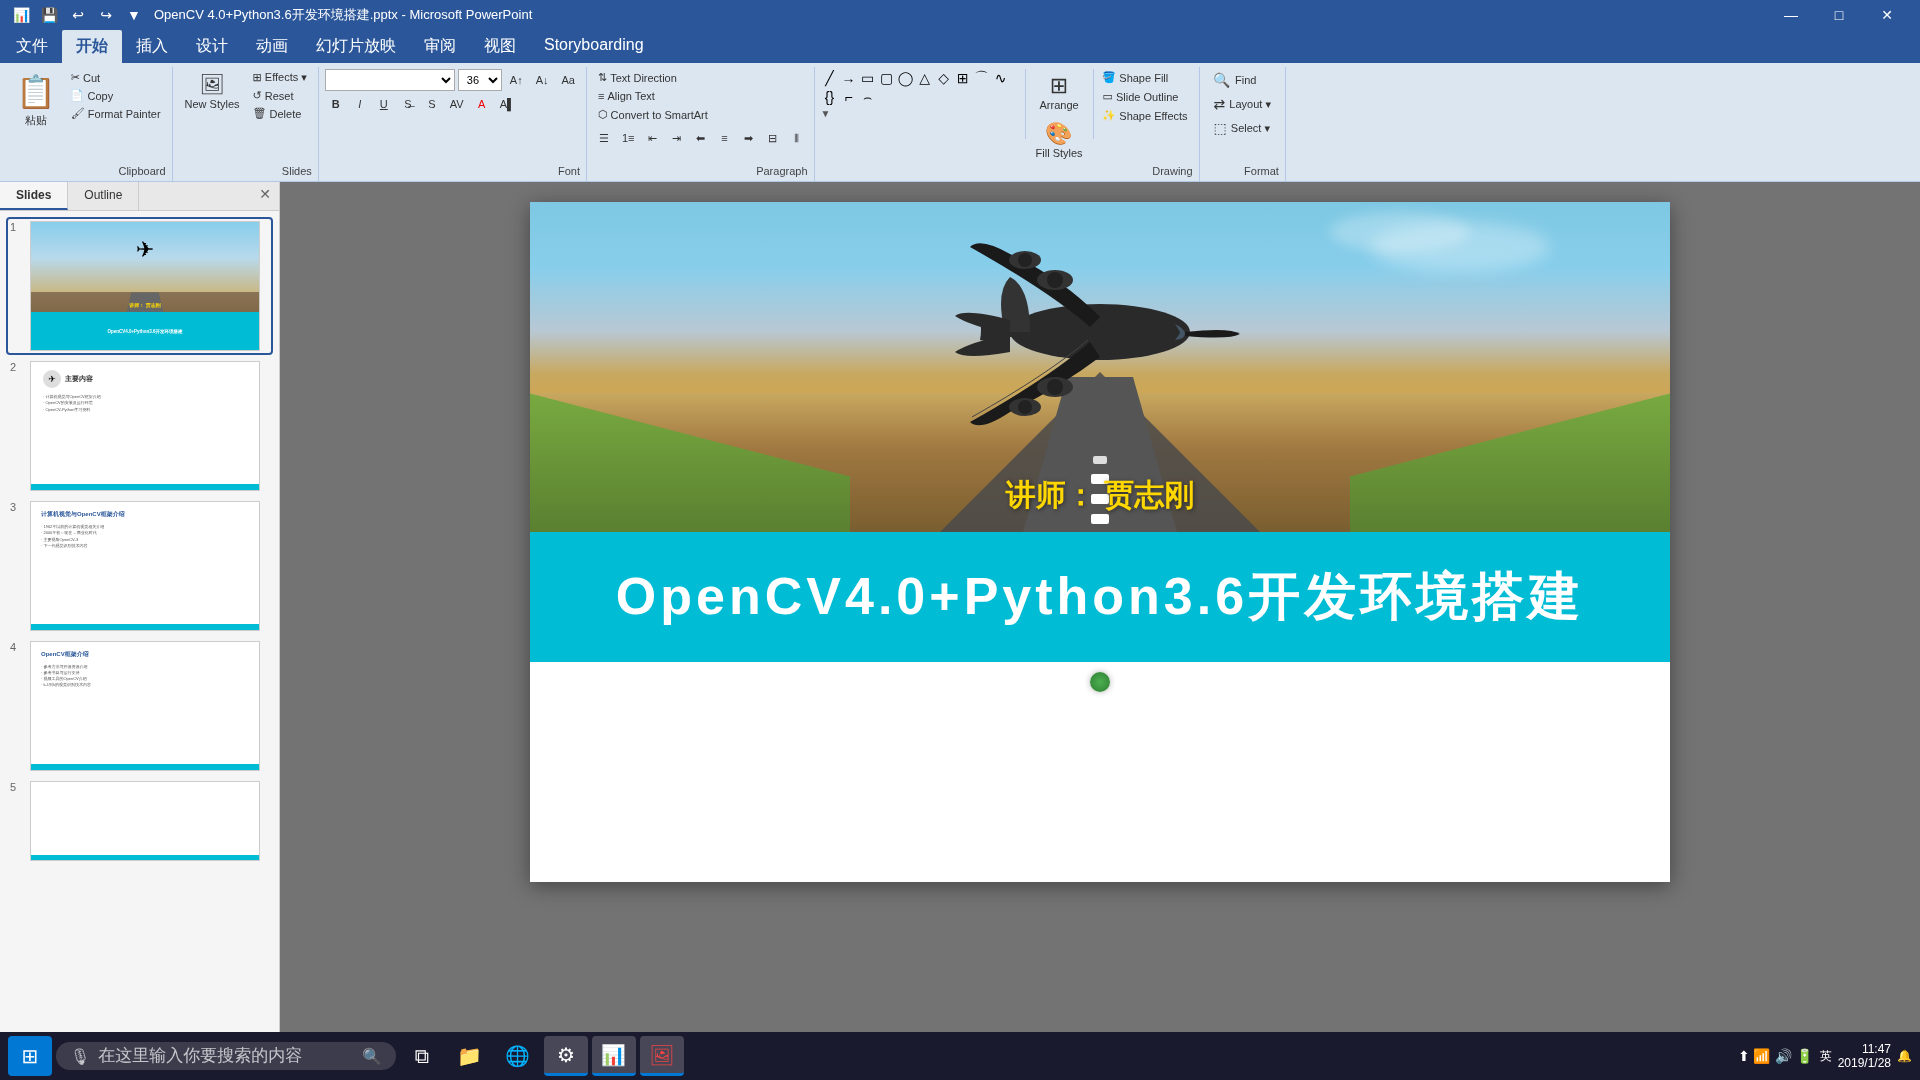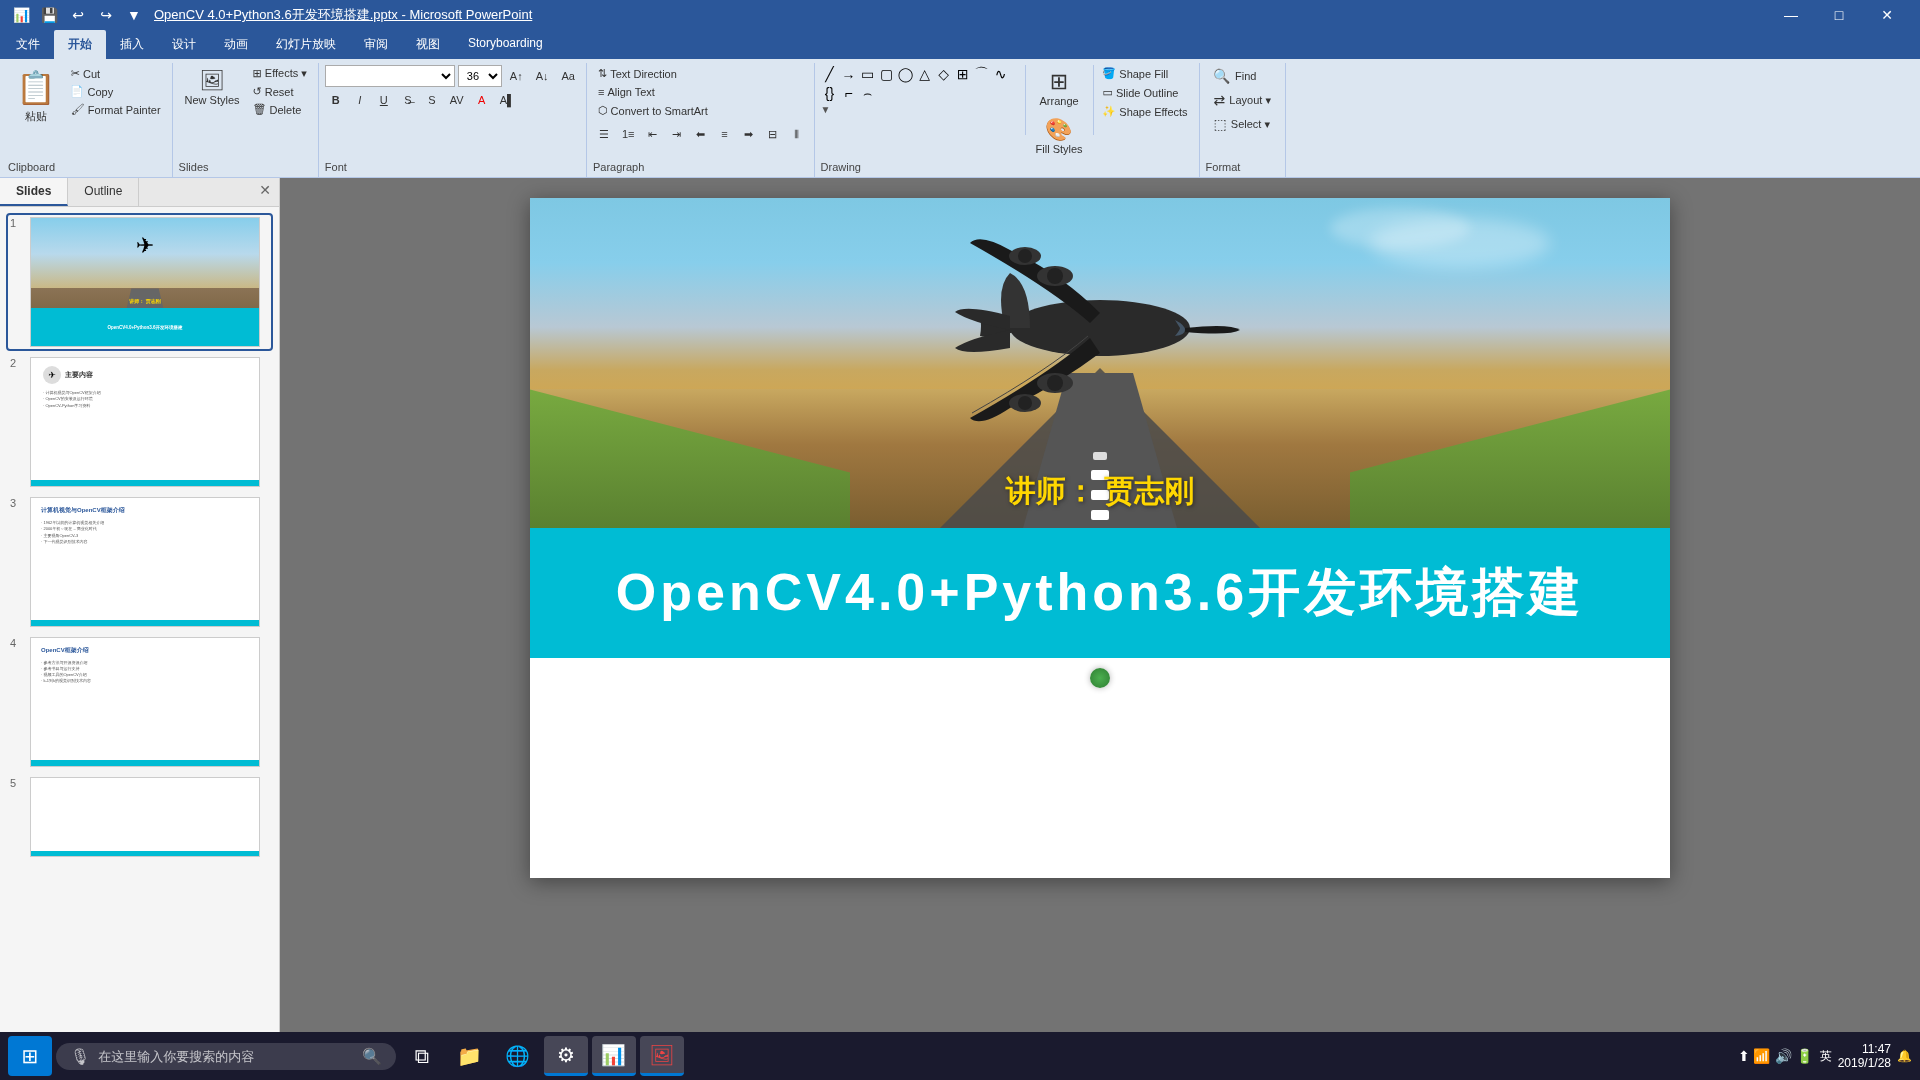--- a/index.html
+++ b/index.html
@@ -25,38 +25,38 @@
     }
     .quick-access { display: flex; gap: 4px; align-items: center; }
     .qa-btn { width: 24px; height: 24px; display: flex; align-items: center; justify-content: center; color: white; font-size: 14px; cursor: pointer; border-radius: 3px; }
 
     
     .ribbon { background: #dce6f1; border-bottom: 1px solid #b4c7e7; }
     .ribbon-tabs { display: flex; background: #2b579a; padding-left: 2px; }
     .ribbon-tab {
       padding: 6px 14px;
       color: white;
-      font-size: 12px;
+      font-size: 16px;
       cursor: pointer;
       border-radius: 2px 2px 0 0;
     }
     .ribbon-tab.active { background: #dce6f1; color: #2b579a; font-weight: 600; }
 
     .ribbon-content { display: flex; padding: 4px 2px 0; background: #dce6f1; min-height: 88px; }
     .ribbon-group {
       display: flex;
       flex-direction: column;
       align-items: stretch;
       padding: 2px 6px;
       border-right: 1px solid #b4c7e7;
       min-width: fit-content;
     }
     .ribbon-group-content { display: flex; align-items: flex-start; gap: 2px; flex: 1; }
     .ribbon-group-label {
-      text-align: left;
+      text-align: right;
       font-size: 11px;
       color: #444;
       padding: 2px 0;
       border-top: none;
       margin-top: auto;
     }
     .ribbon-btn {
       display: flex;
       flex-direction: column;
       align-items: center;
@@ -297,21 +297,21 @@
       background: rgba(255,255,255,0.15);
       border-radius: 20px;
       padding: 4px 14px;
       gap: 8px;
       width: 340px;
     }
     .search-bar input {
       background: transparent;
       border: none;
       color: #84cc16;
-      font-size: 13px;
+      font-size: 17px;
       outline: none;
       flex: 1;
     }
     .search-bar input::placeholder { color: rgba(255,255,255,0.7); }
 
     
     .group-separator { width: 1px; background: #b4c7e7; height: 70px; margin: 0 2px; }
 
     
     .paste-btn {
@@ -351,21 +351,21 @@
 
 <div class="title-bar">
   <div class="title-bar-left">
     <div class="quick-access">
       <div class="qa-btn">📊</div>
       <div class="qa-btn" title="Save">💾</div>
       <div class="qa-btn">↩</div>
       <div class="qa-btn">↪</div>
       <div class="qa-btn">▼</div>
     </div>
-    <span style="font-size:13px;text-decoration:underline;">OpenCV 4.0+Python3.6开发环境搭建.pptx - Microsoft PowerPoint</span>
+    <span style="font-size:13px;">OpenCV 4.0+Python3.6开发环境搭建.pptx - Microsoft PowerPoint</span>
   </div>
   <div class="title-bar-controls">
     <div class="title-bar-btn">—</div>
     <div class="title-bar-btn">□</div>
     <div class="title-bar-btn close">✕</div>
   </div>
 </div>
 
 <div class="ribbon">
   <div class="ribbon-tabs">

